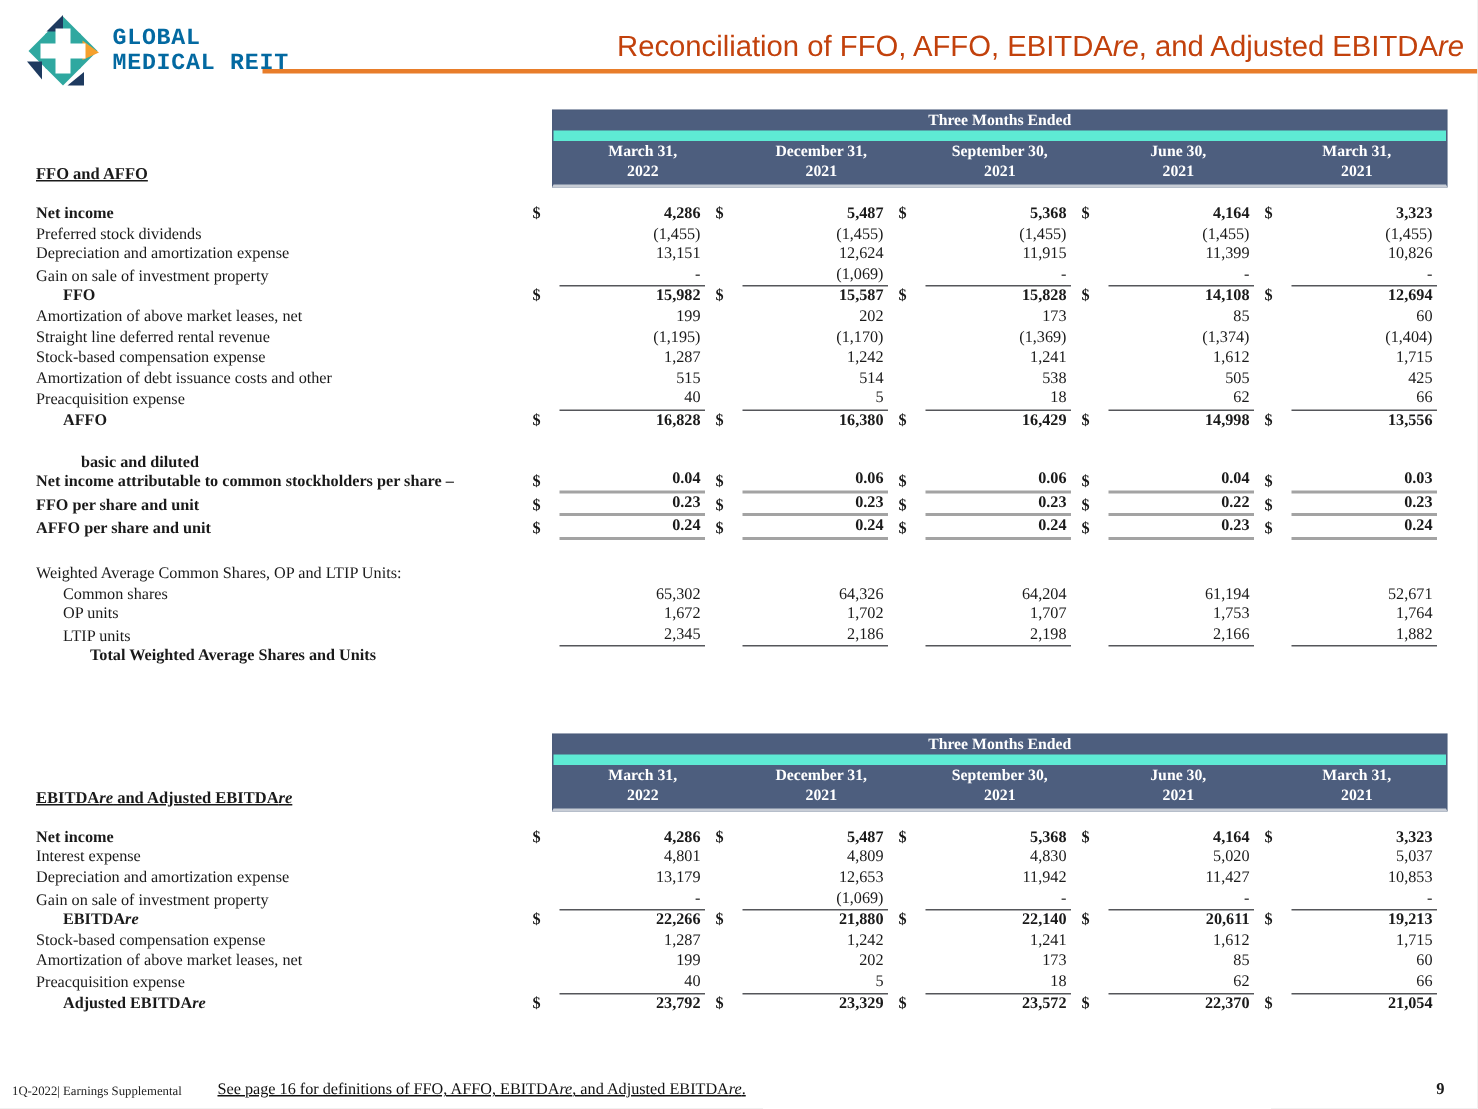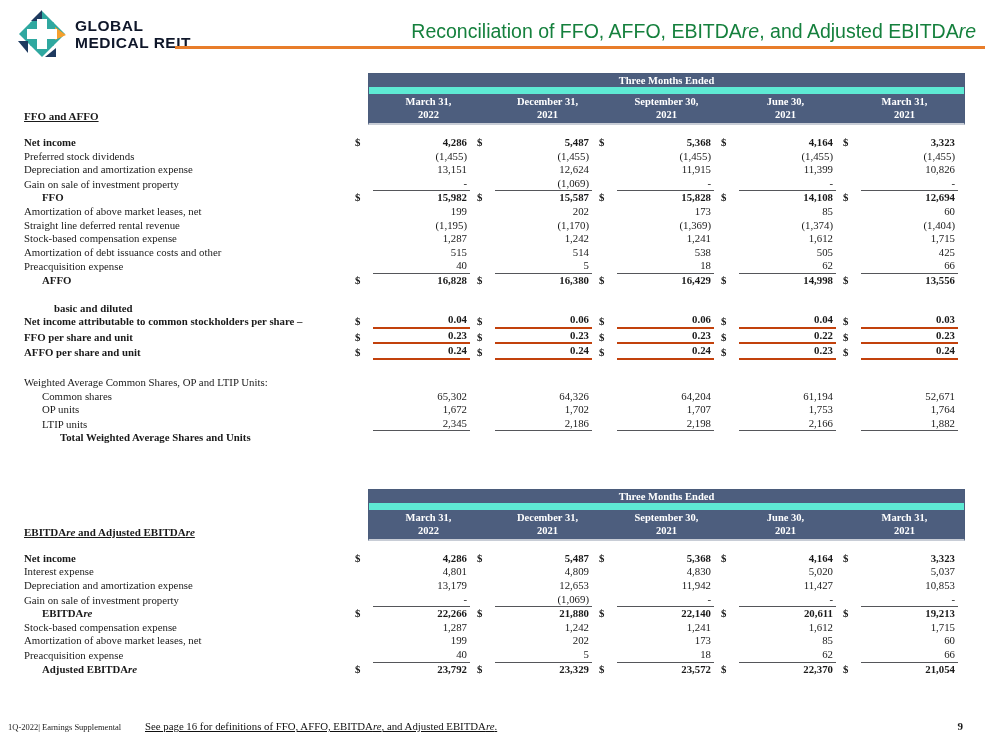--- a/index.html
+++ b/index.html
@@ -5,24 +5,24 @@
   * { margin:0; padding:0; box-sizing:border-box; }
   html,body { background:#e8e8e8; }
   .page {
     position:relative; width:985px; height:739px; margin:0 auto;
     background:#ffffff; overflow:hidden;
     font-family:"Liberation Serif", serif; color:#1a1a1a;
   }
   
   .logo-wrap { position:absolute; top:10px; left:18px; display:flex; align-items:center; gap:9px; }
   .logo-mark { width:48px; height:48px; }
-  .logo-text { font-family:Liberation Sans, sans-serif; font-weight:bold; color:#0f172a;
+  .logo-text { font-family:Liberation Mono, monospace; font-weight:bold; color:#0369a1;
                font-size:15.5px; line-height:17px; letter-spacing:0.5px; }
   .page-title { position:absolute; top:20px; right:9px; font-family:"Liberation Sans", sans-serif;
-                font-size:19.5px; color:#15803d; white-space:nowrap; }
+                font-size:19.5px; color:#c2410c; white-space:nowrap; }
   .page-title em { font-style:italic; }
   .orange-rule { position:absolute; top:46px; left:175px; right:0; height:3px; background:#e87d2a; }
   .subtitle { position:absolute; top:52px; right:9px; font-style:italic; font-size:10.5px; color:#111; }
 
   
   .tables { position:absolute; top:73px; left:24px; right:20px; }
   .band-row { display:flex; align-items:flex-end; }
   .section-label { flex:1; font-weight:bold; text-decoration:underline; font-size:11px; padding-bottom:3px; }
   .section-label em { font-style:italic; }
   .band-slot { width:610px; }
@@ -38,21 +38,21 @@
   .flabel { flex:1; padding-right:4px; }
   .flabel .ln { white-space:nowrap; }
   .flabel .sub { padding-left:30px; }
   .ind1 { padding-left:18px; }
   .ind2 { padding-left:36px; }
   .numarea { width:610px; display:flex; }
   .grp { flex:1; display:flex; align-items:flex-end; }
   .dollar { width:13px; text-align:left; }
   .val { flex:1; text-align:right; margin-left:5px; margin-right:7px; padding-right:3px; padding-bottom:0px; }
   .u-single { border-bottom:1px solid #55565a; }
-  .u-thick  { border-bottom:2px solid #c2410c; }
+  .u-thick  { border-bottom:2px solid #a3a3a3; }
   .u-double { border-bottom:4px double #3d3d3d; }
   .spacer { width:100%; }
   .table-gap { height:44px; }
   em { font-style:italic; }
 
   
   .footer-left { position:absolute; left:8px; bottom:7px; font-size:8.5px; color:#222; }
   .footnote { position:absolute; left:145px; bottom:7px; font-size:10.8px; color:#111;text-decoration:underline; }
   .page-num { position:absolute; right:22px; bottom:7px; font-size:11px; font-weight:bold; }
 </style>

